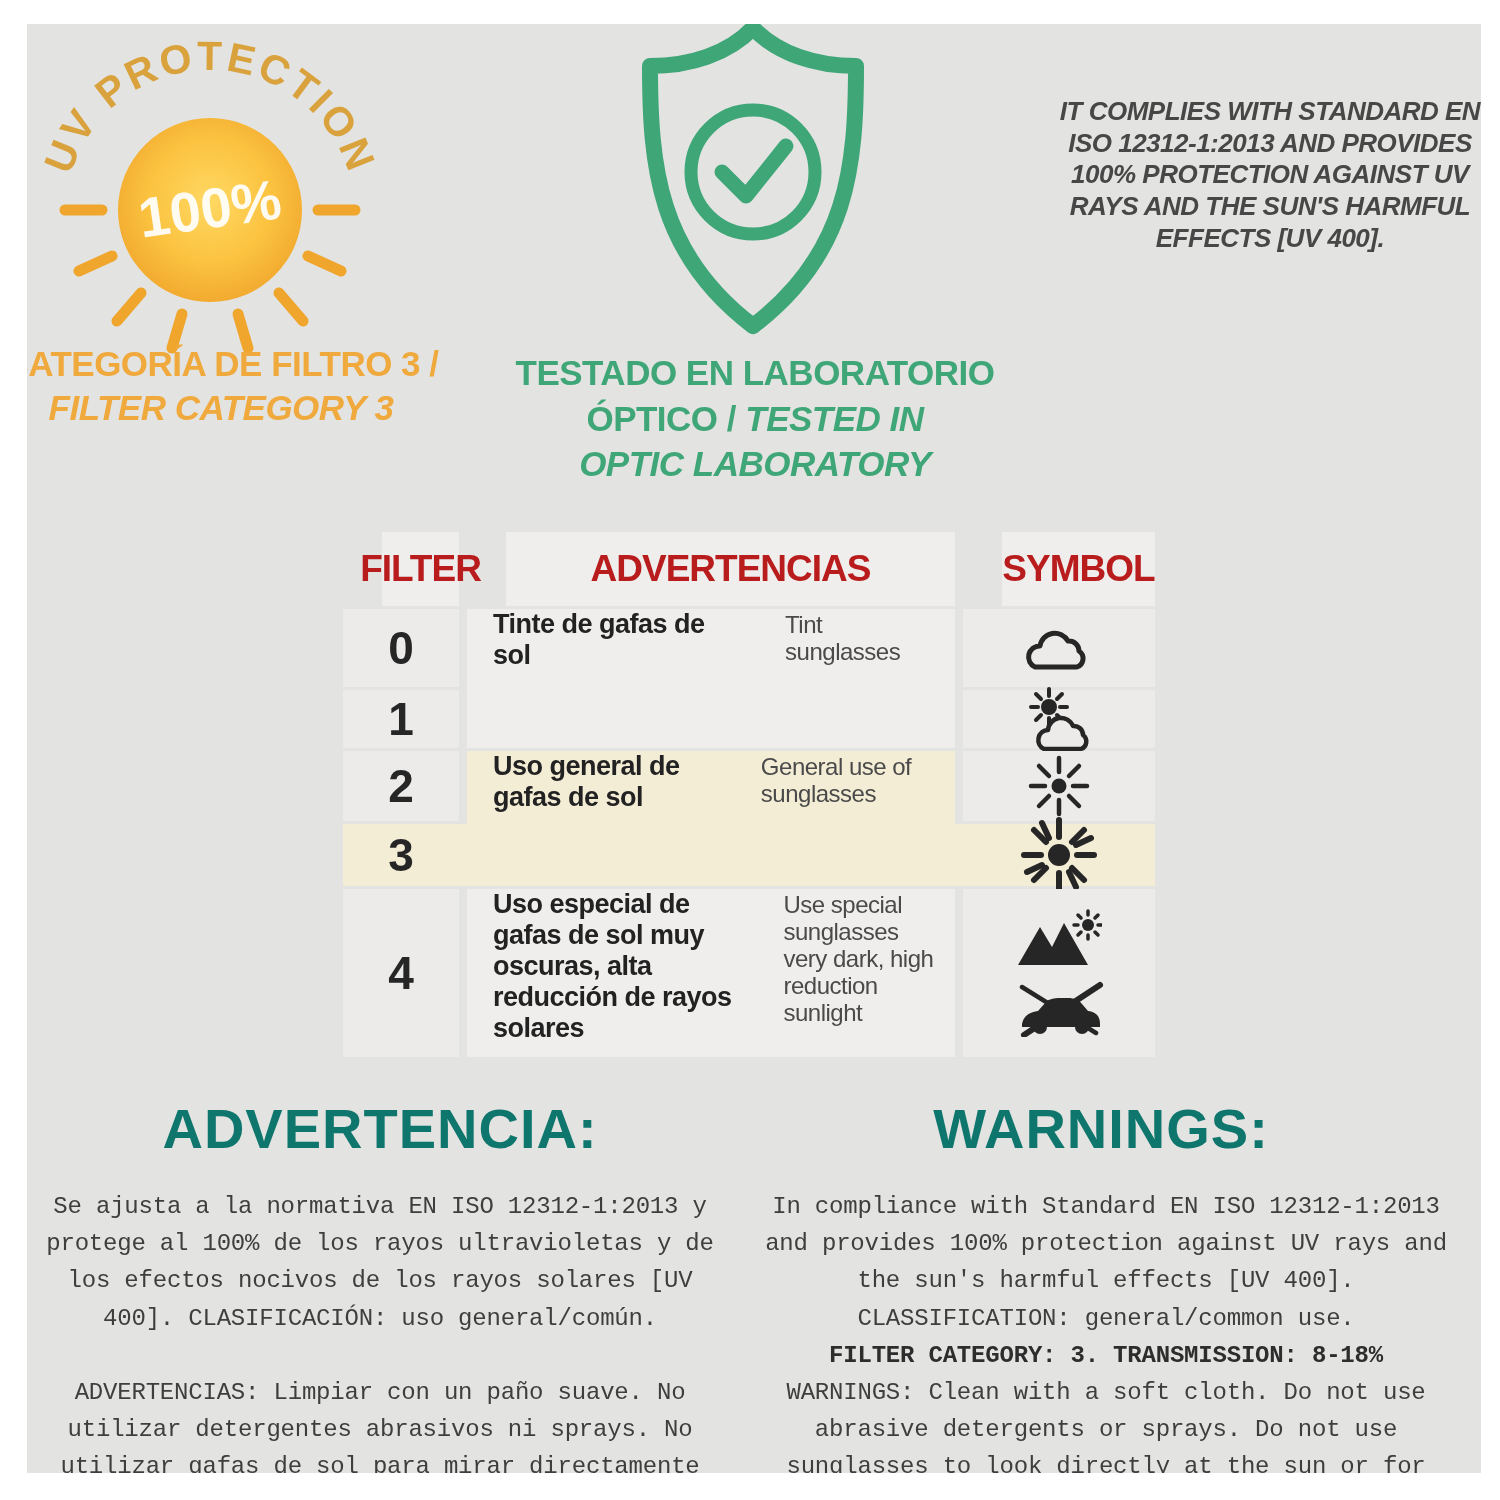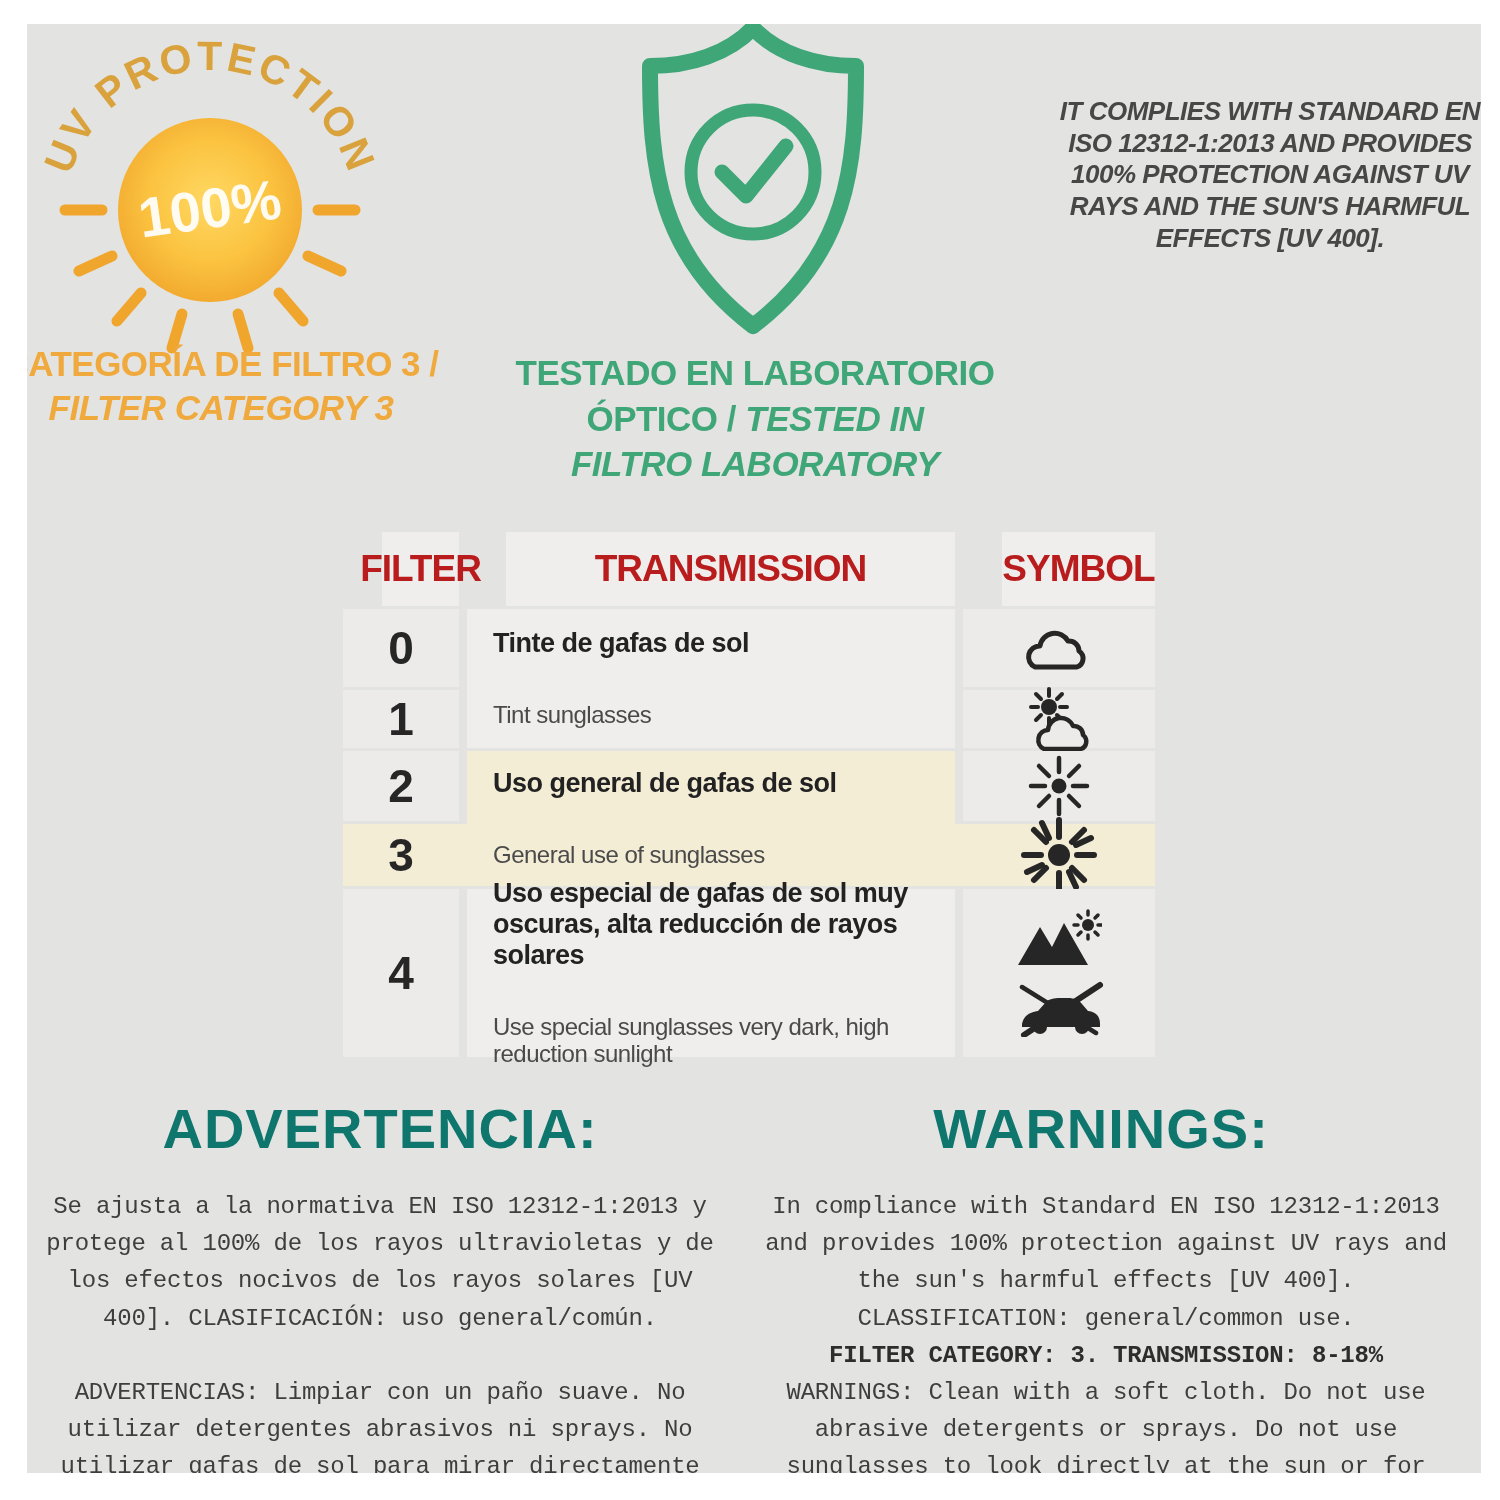--- a/index.html
+++ b/index.html
@@ -31,21 +31,21 @@
 
   
   #filter-table{position:absolute;left:343px;top:532px;width:812px;display:grid;
                 grid-template-columns:116px 488px 192px;column-gap:8px;
                 grid-template-rows:74px 78px 58px 70px 62px 168px;row-gap:3px;}
   #row3-highlight{position:absolute;left:343px;top:824px;width:812px;height:62px;
                   background:#f4edd6;z-index:0;}
   .cell{position:relative;z-index:1;background:#ecebe9;display:flex;align-items:center;justify-content:center;}
   .cell.hdr{background:#efeeec;font-weight:bold;font-size:37px;color:#b91c1c;letter-spacing:-1px;margin-left:39px;}
   .cell.num{font-weight:bold;font-size:46px;color:#262626;}
-  .cell.desc{background:#efeeec;flex-direction:column;align-items:flex-start;justify-content:center;
+  .cell.desc{background:#efeeec;flex-direction:row;align-items:flex-start;justify-content:center;
              padding-left:26px;padding-right:14px;text-align:left;gap:40px;}
   .cell.transparent{background:transparent;}
   .cell.cream{background:#f4edd6;}
   .desc-es{font-weight:bold;font-size:27px;color:#222;line-height:1.15;letter-spacing:-0.5px;}
   .desc-en{font-size:24px;color:#4a4a4a;line-height:1.12;margin-top:3px;letter-spacing:-0.5px;}
   .sym-stack{display:flex;flex-direction:column;align-items:center;gap:10px;}
 
   
   .warn-head{position:absolute;top:1096px;text-align:center;font-weight:bold;font-size:56px;
              color:#0f766e;letter-spacing:1px;}
@@ -98,32 +98,32 @@
     <g fill="none" stroke="#3fa678" stroke-linejoin="round" stroke-linecap="round">
       <path d="M155 14 C130 40 92 52 52 52 C52 152 60 240 155 312 C250 240 258 152 258 52 C218 52 180 40 155 14 Z" stroke-width="16"></path>
       <circle cx="155" cy="158" r="62" stroke-width="13"></circle>
       <path d="M124 158 L148 182 L188 132" stroke-width="15"></path>
     </g>
   </svg>
 
   <div id="lab-caption">
     <div>TESTADO EN LABORATORIO</div>
     <div><span>ÓPTICO / </span><span class="it">TESTED IN</span></div>
-    <div class="it">FILTRO LABORATORY</div>
+    <div class="it">OPTIC LABORATORY</div>
   </div>
 
   <div id="protect-block">
     <div id="protect-en">IT COMPLIES WITH STANDARD EN ISO 12312-1:2013 AND PROVIDES 100% PROTECTION AGAINST UV RAYS AND THE SUN'S HARMFUL EFFECTS [UV 400].</div>
   </div>
 
   <div id="row3-highlight"></div>
   <div id="filter-table">
 
     <div class="cell hdr" style="grid-row:1;grid-column:1;">FILTER</div>
-    <div class="cell hdr" style="grid-row:1;grid-column:2;">TRANSMISSION</div>
+    <div class="cell hdr" style="grid-row:1;grid-column:2;">ADVERTENCIAS</div>
     <div class="cell hdr" style="grid-row:1;grid-column:3;">SYMBOL</div>
 
     <div class="cell num" style="grid-row:2;grid-column:1;">0</div>
     <div class="cell num" style="grid-row:3;grid-column:1;">1</div>
     <div class="cell num" style="grid-row:4;grid-column:1;">2</div>
     <div class="cell num transparent" style="grid-row:5;grid-column:1;">3</div>
     <div class="cell num" style="grid-row:6;grid-column:1;">4</div>
 
     <div class="cell desc" style="grid-row:2/4;grid-column:2;">
       <div class="desc-es">Tinte de gafas de sol</div>

